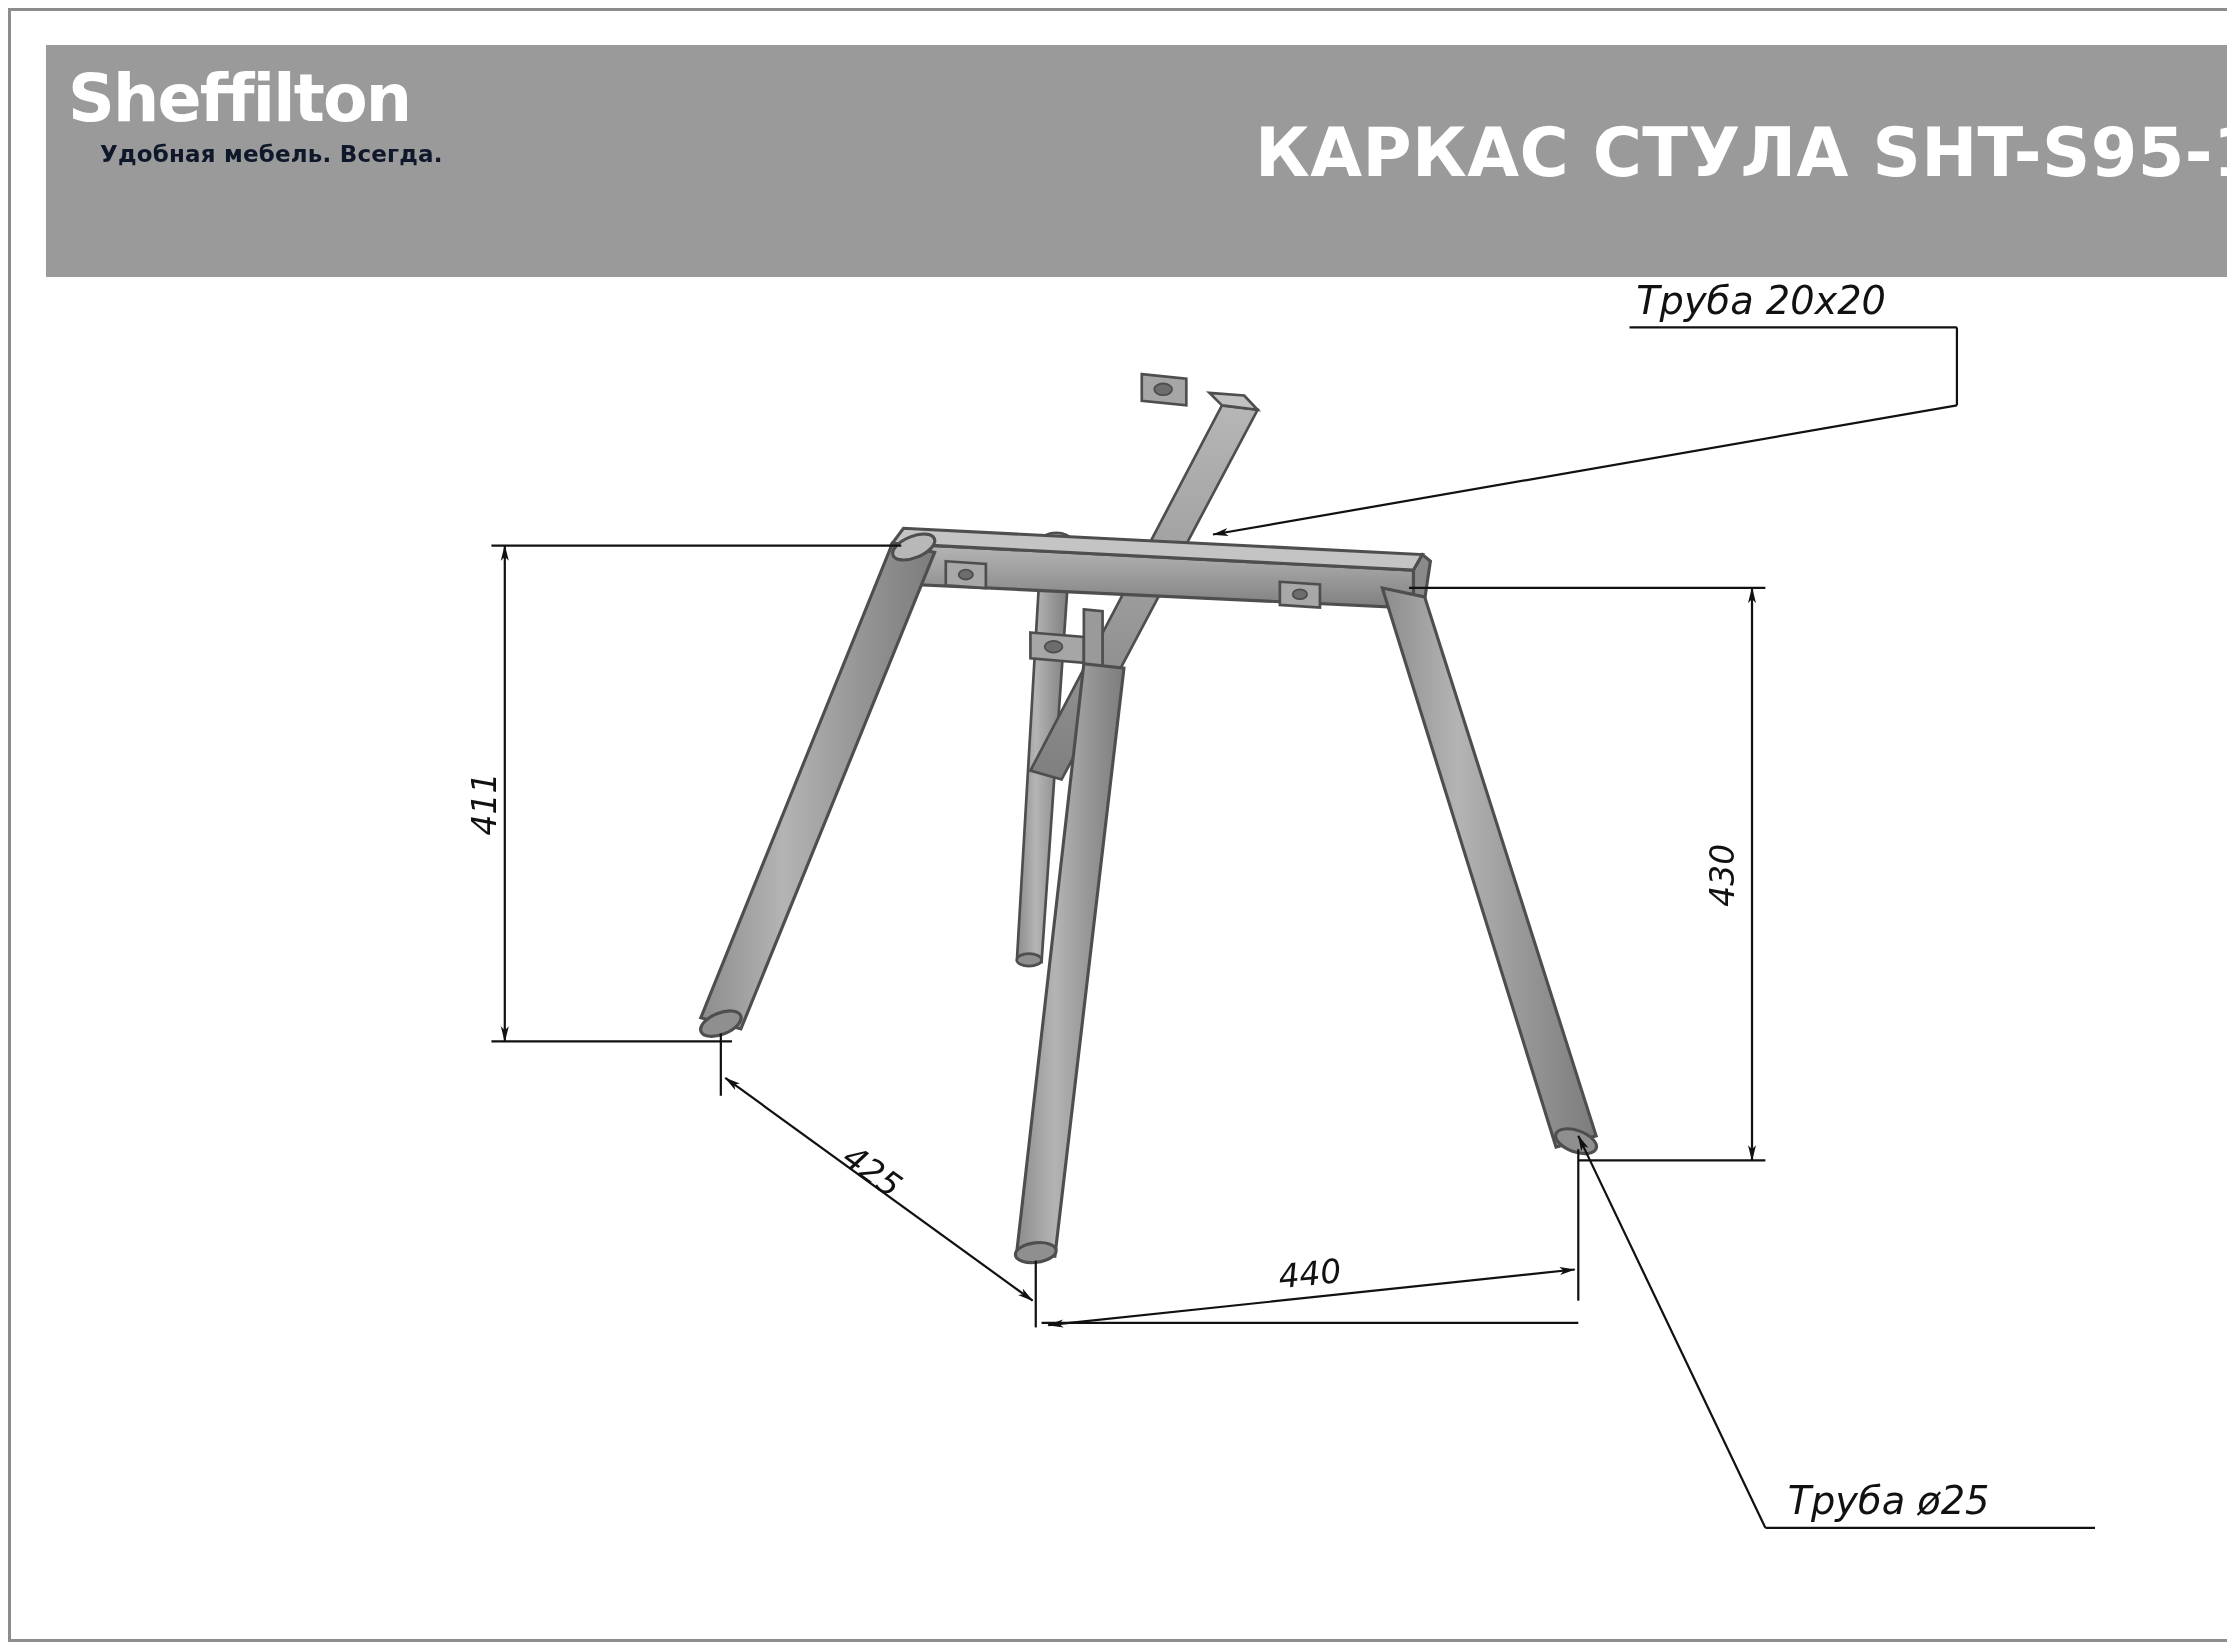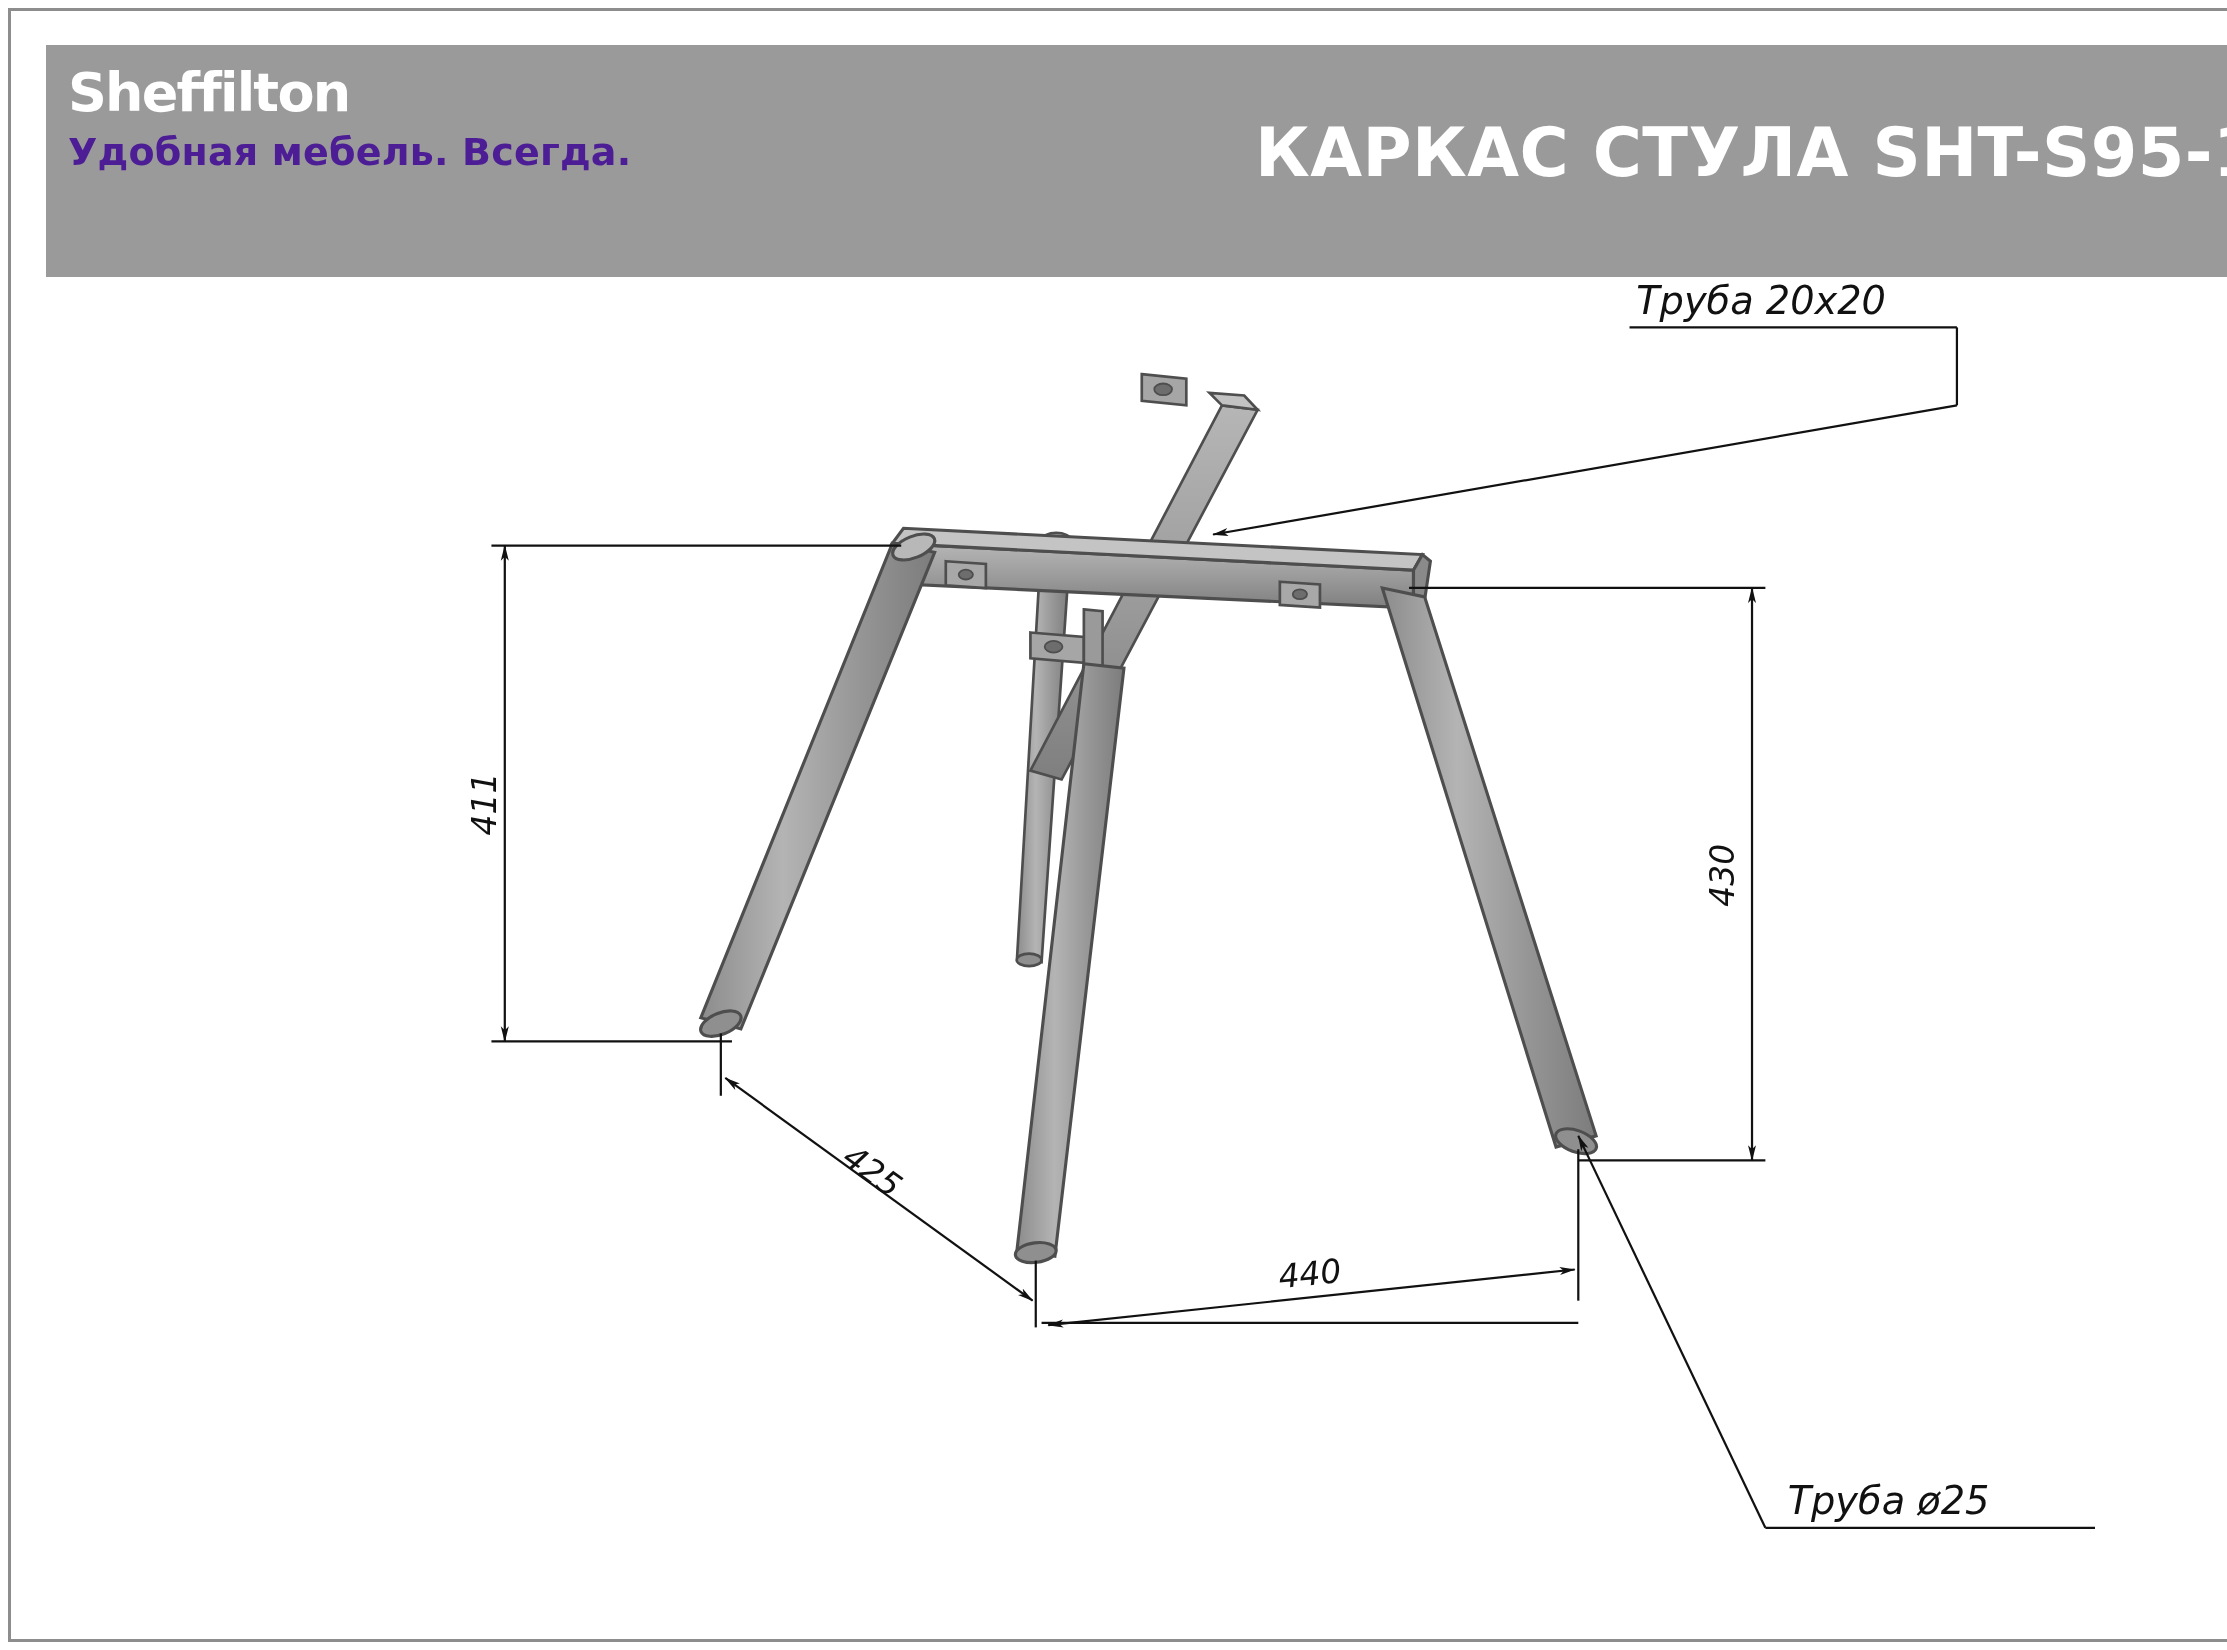--- a/index.html
+++ b/index.html
@@ -40,34 +40,35 @@
   }
   .logo-block {
     position: absolute;
     left: 22px;
     top: 21.4px;
     width: 579px;
   }
   .logo-word {
     font-family: "DejaVu Sans", sans-serif;
     font-weight: bold;
-    font-size: 54px;
+    font-size: 65px;
     letter-spacing: -1.8px;
     color: #ffffff;
     line-height: 1.0;
     white-space: nowrap;
   }
   .logo-tag {
     margin-top: 9.8px;
     font-family: "DejaVu Sans", sans-serif;
     font-weight: bold;
-    font-size: 38px;
-    color: #4c1d95;
+    font-size: 23px;
+    color: #0f172a;
     letter-spacing: 0.2px;
     white-space: nowrap;
+    margin-left: 32px;
   }
   .header-title {
     position: absolute;
     right: 31px;
     top: 69px;
     font-family: "DejaVu Sans", sans-serif;
     font-weight: bold;
     font-size: 67px;
     color: #ffffff;
     letter-spacing: 0.4px;

